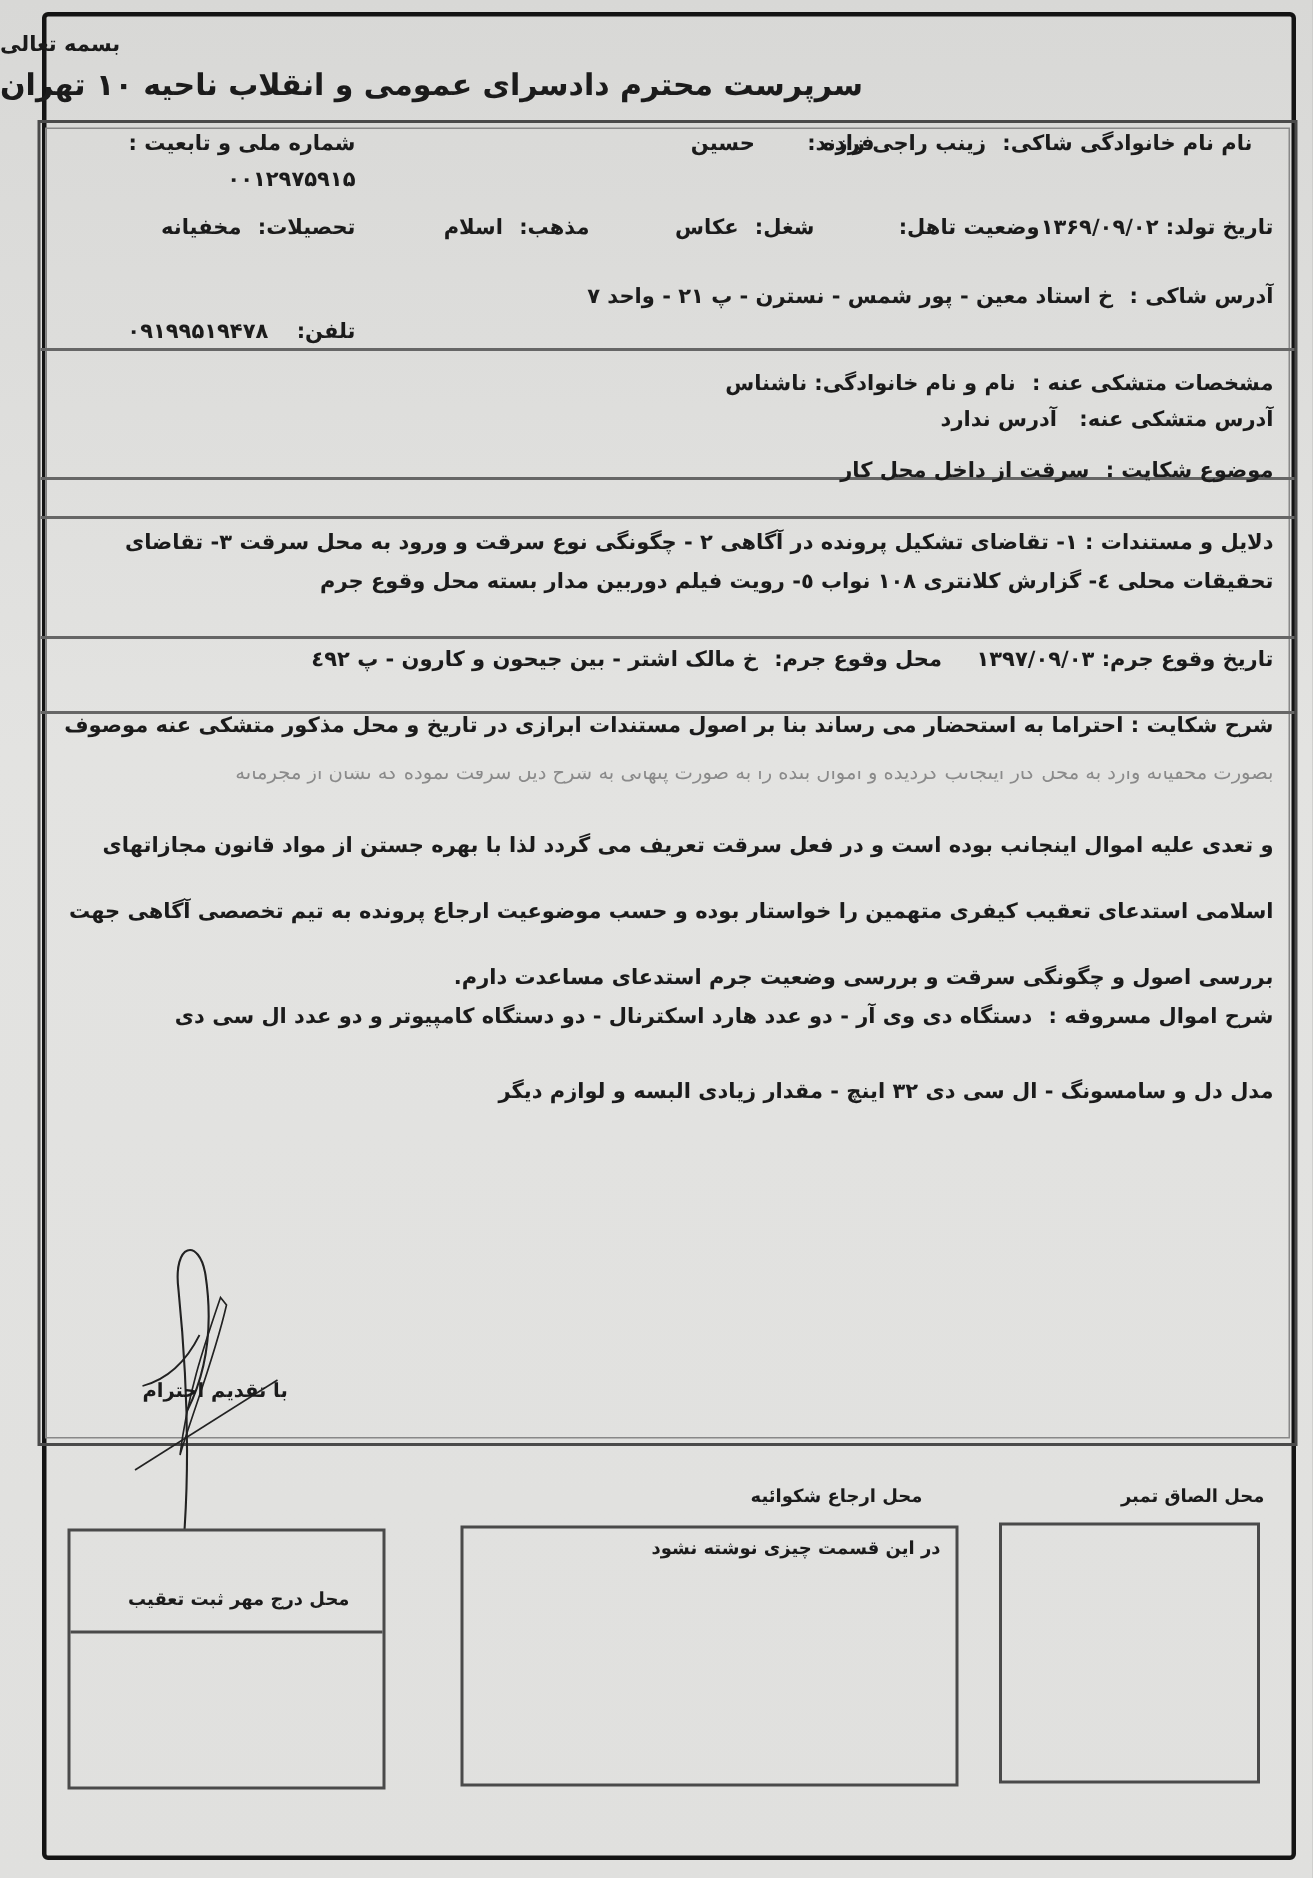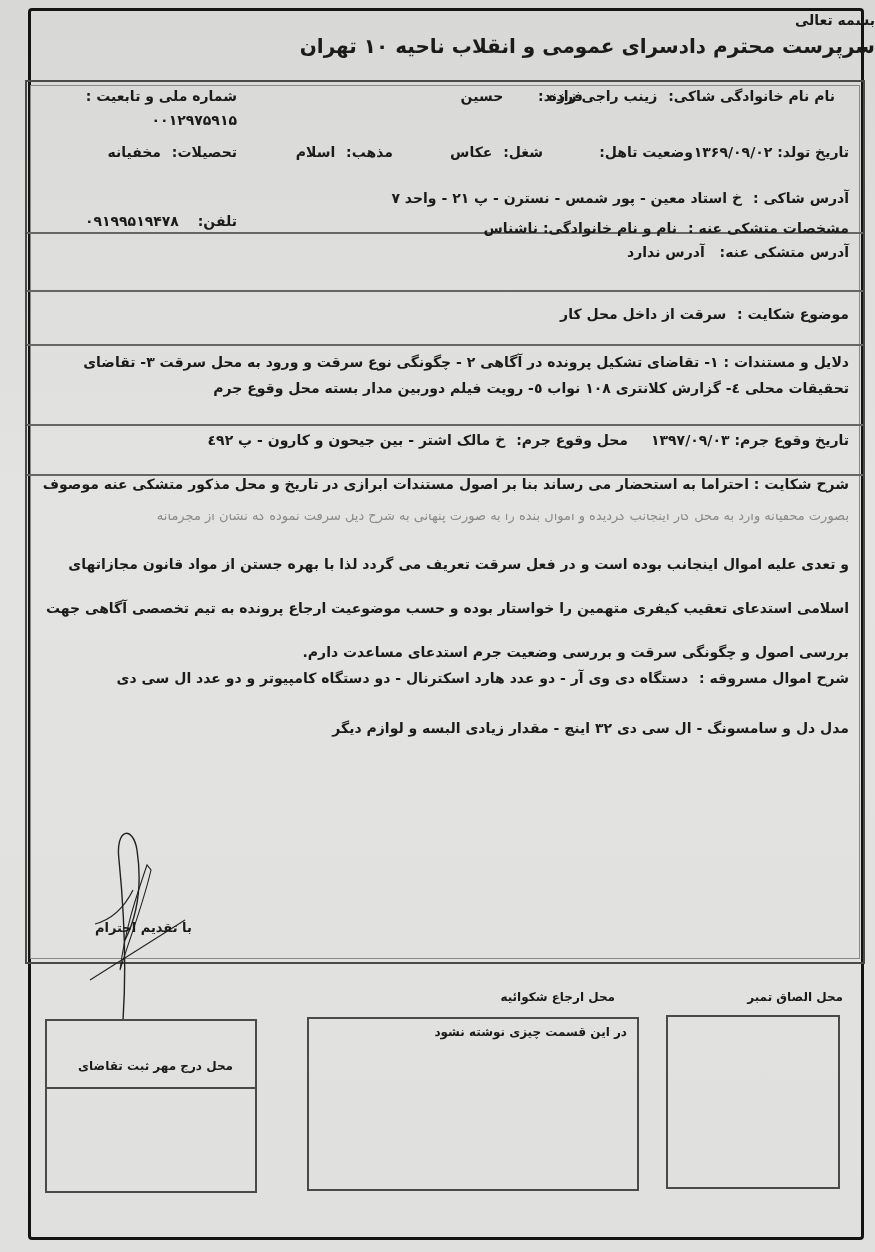--- a/index.html
+++ b/index.html
@@ -19,22 +19,22 @@
       background: linear-gradient(180deg, #d8d8d6 0%, #e3e3e1 40%, #e0e0de 100%);
     }
     .outer-frame {
       position: absolute;
       left: 28px; top: 8px;
       width: 830px; height: 1226px;
       border: 3px solid #141414;
       border-radius: 4px;
     }
     .header {
-      position: absolute; left: 0; right: 0; top: 12px;
-      text-align: right; direction: rtl;
+      position: absolute; left: 0; right: 0; top: 22px;
+      text-align: left; direction: rtl;
     }
     .header .b1 { font-size: 14px; font-weight: bold; display:block; }
     .header .b2 { font-size: 20px; font-weight: bold; display:block; margin-top: 6px; }
 
     .form-box {
       position: absolute;
       left: 25px; top: 80px;
       width: 836px; height: 880px;
       border: 2px solid #4a4a4a;
       outline: 1px solid #888;
@@ -117,21 +117,21 @@
       <div class="line" style="right:14px; top:108px;">
         <span class="lbl">آدرس شاکی :</span>
         <span class="val">خ استاد معین  -  پور شمس  -  نسترن  -  پ  ۲۱  -  واحد  ۷</span>
       </div>
       <div class="line" style="right:626px; top:131px;">
         <span class="lbl">تلفن:</span>
         <span class="val num" style="margin-right:14px;">۰۹۱۹۹۵۱۹۴۷۸</span>
       </div>
     </div>
 
-    <div class="section" style="top:136px; height:72px;">
+    <div class="section" style="top:164px; height:72px;">
       <div class="line" style="right:14px; top:2px;">
         <span class="lbl">مشخصات متشکی عنه :</span>
         <span class="lbl" style="margin-right:6px;">نام و نام خانوادگی:</span>
         <span>ناشناس</span>
       </div>
       <div class="line" style="right:14px; top:26px;">
         <span class="lbl">آدرس متشکی عنه:</span>
         <span class="val" style="margin-right:10px;">آدرس ندارد</span>
       </div>
     </div>
@@ -191,15 +191,15 @@
   <div class="box-caption" style="right:260px; top:990px;">محل ارجاع شکوائیه</div>
 
   <div class="box" style="left:666px; top:1015px; width:170px; height:170px;"></div>
 
   <div class="box" style="left:307px; top:1017px; width:328px; height:170px;">
     <div class="box-caption" style="right:10px; top:6px;">در این قسمت چیزی نوشته نشود</div>
   </div>
 
   <div class="box" style="left:45px; top:1019px; width:208px; height:170px;">
     <div style="position:absolute; left:0; right:0; top:66px; border-top:2px solid #4a4a4a;"></div>
-    <div class="box-caption" style="right:22px; top:38px;">محل درج مهر ثبت تقاضای</div>
+    <div class="box-caption" style="right:22px; top:38px;">محل درج مهر ثبت تعقیب</div>
   </div>
 </div>
 
 </body></html>

